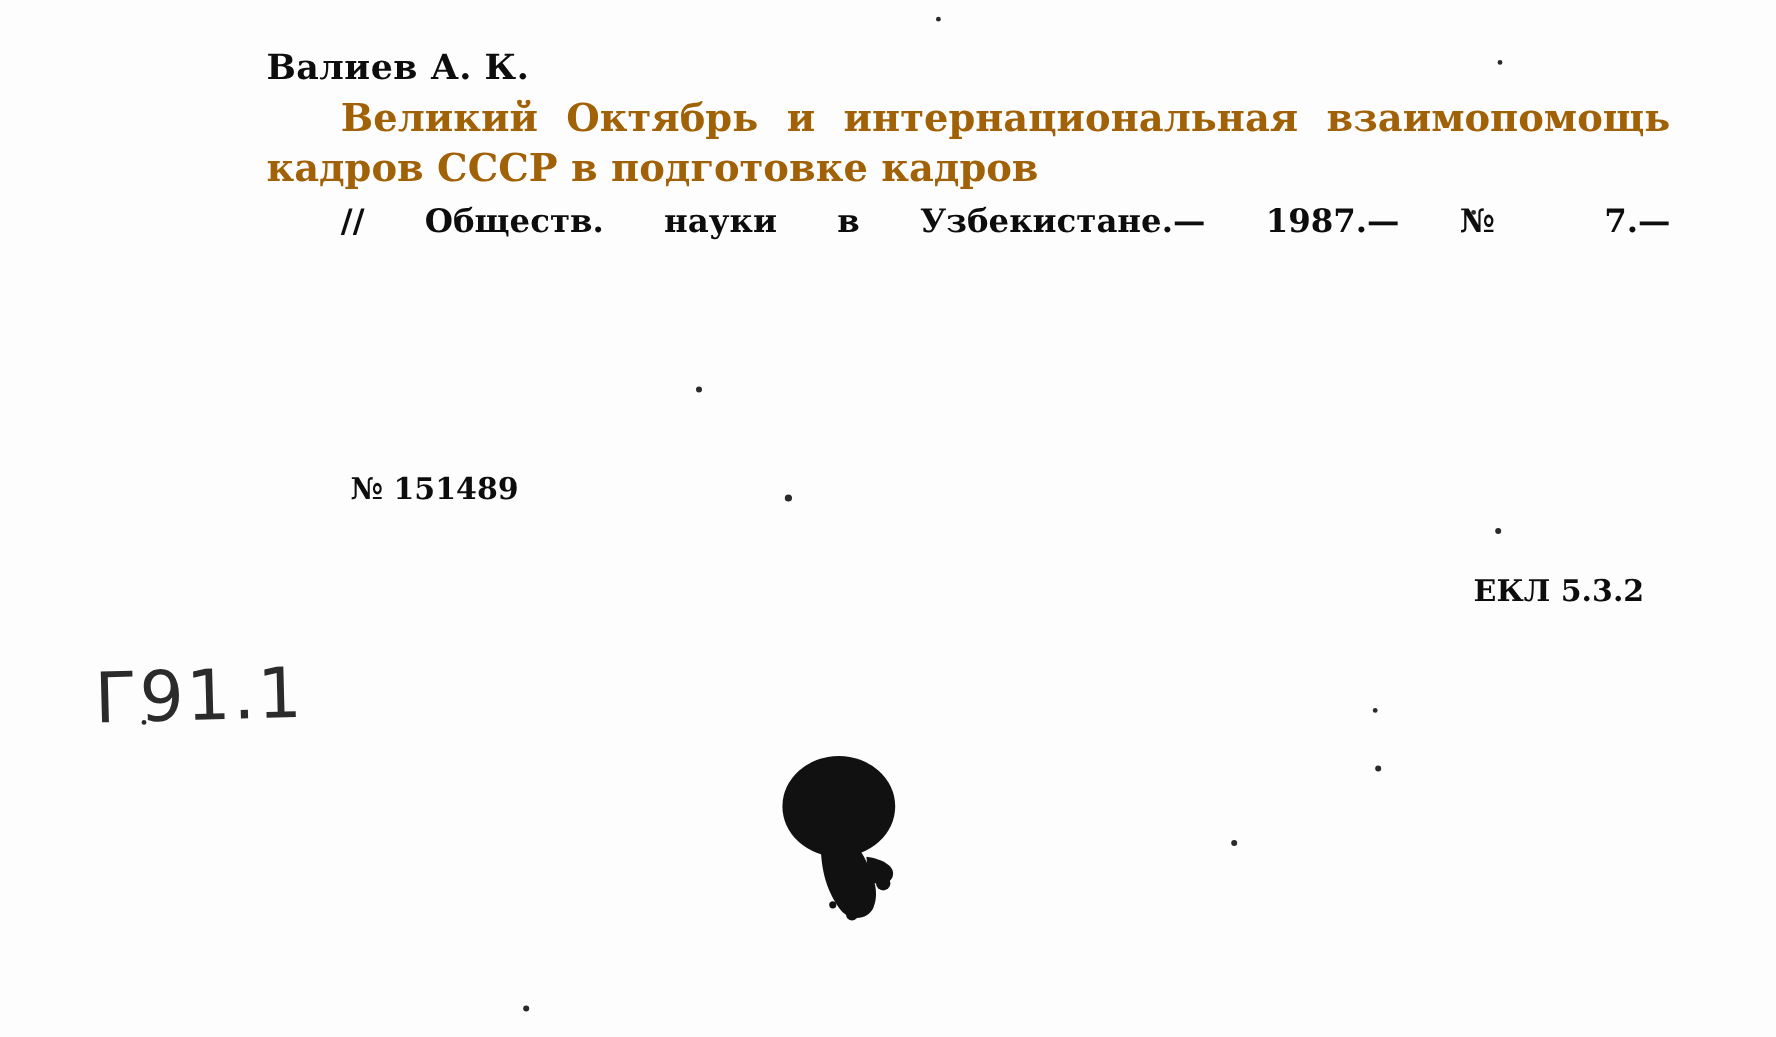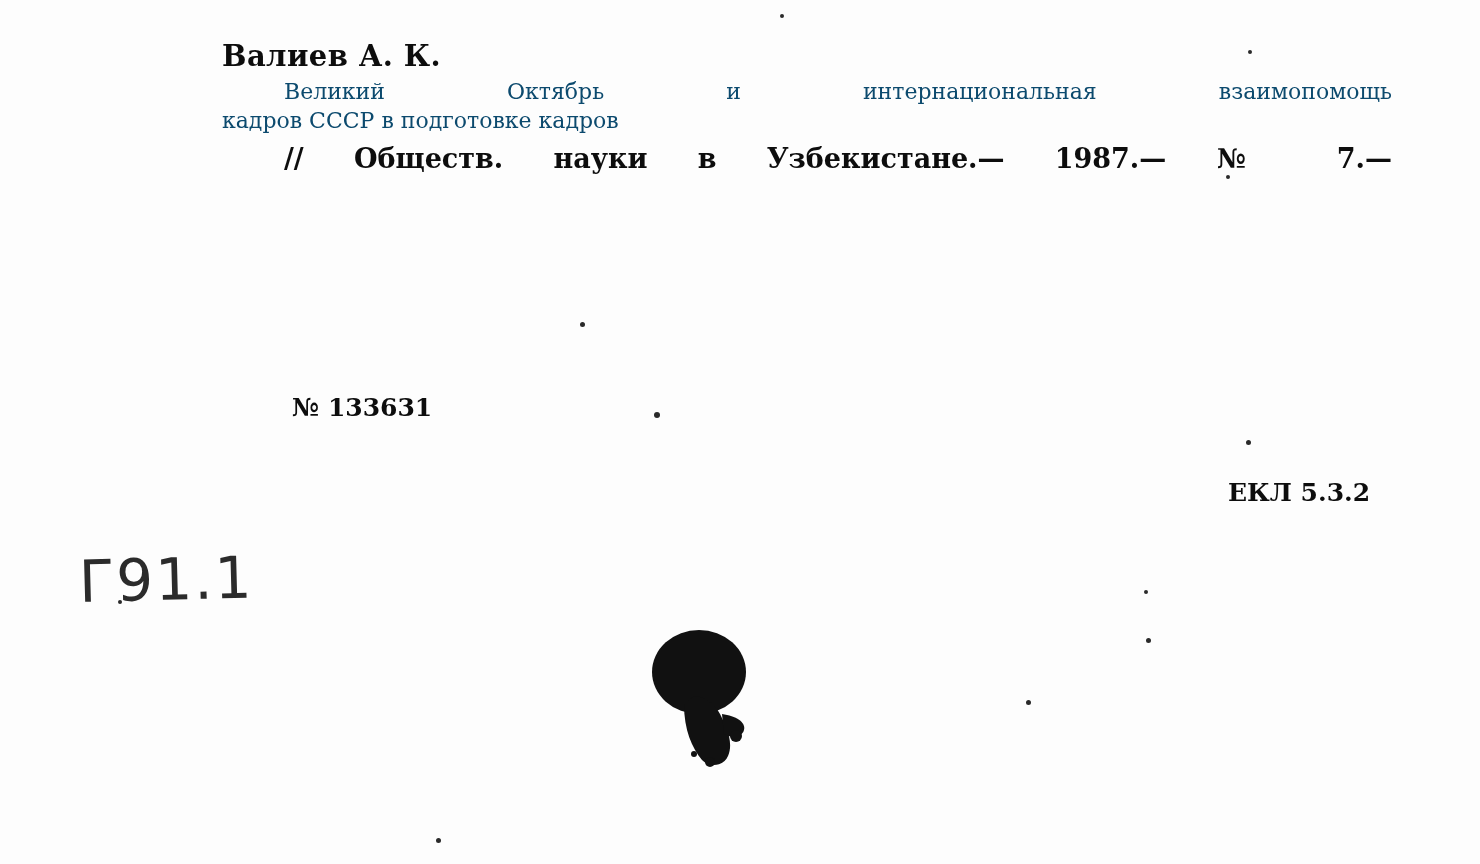--- a/index.html
+++ b/index.html
@@ -28,24 +28,24 @@
     font-family: "DejaVu Serif", serif;
     font-weight: bold;
     font-size: 29px;
     letter-spacing: 0.4px;
     line-height: 1.0;
     margin: 0 0 6px 0;
     color: #0d0d0d;
   }
   .title-block {
     font-family: "DejaVu Serif", serif;
-    font-weight: normal;
-    font-size: 22px;
+    font-weight: bold;
+    font-size: 32px;
     line-height: 1.32;
-    color: #0c4a6e;
+    color: #a16207;
     margin: 0;
   }
   .title-line-1 {
     display: block;
     text-indent: 62px;
     text-align: justify;
     text-align-last: justify;
     white-space: normal;
   }
   .title-line-2 {
@@ -142,21 +142,21 @@
       <span class="title-line-1">Великий Октябрь и интернациональная взаимопомощь</span>
       <span class="title-line-2">кадров СССР в подготовке кадров</span>
     </div>
 
     <div class="source-block">
       <span class="source-line-1">// Обществ. науки в Узбекистане.— 1987.— № 7.—</span>
     </div>
   </div>
 
   <div class="reg-block">
-    <span class="reg-row"><span class="pre"></span><span>№ 133631</span></span>
+    <span class="reg-row"><span class="pre"></span><span>№ 151489</span></span>
   </div>
 
   <div class="ekl-code">ЕКЛ 5.3.2</div>
 
   <div class="shelfmark">Г91.1</div>
 
   <div class="blot">
     <svg width="115" height="140" viewBox="0 0 115 140" xmlns="http://www.w3.org/2000/svg">
       <ellipse cx="49" cy="42" rx="47" ry="42" fill="#111111"></ellipse>
       <path d="M34 74 C34 100 42 118 52 130 C60 138 74 136 78 126 C84 112 76 96 70 84 C64 72 52 66 44 66 Z" fill="#111111"></path>

